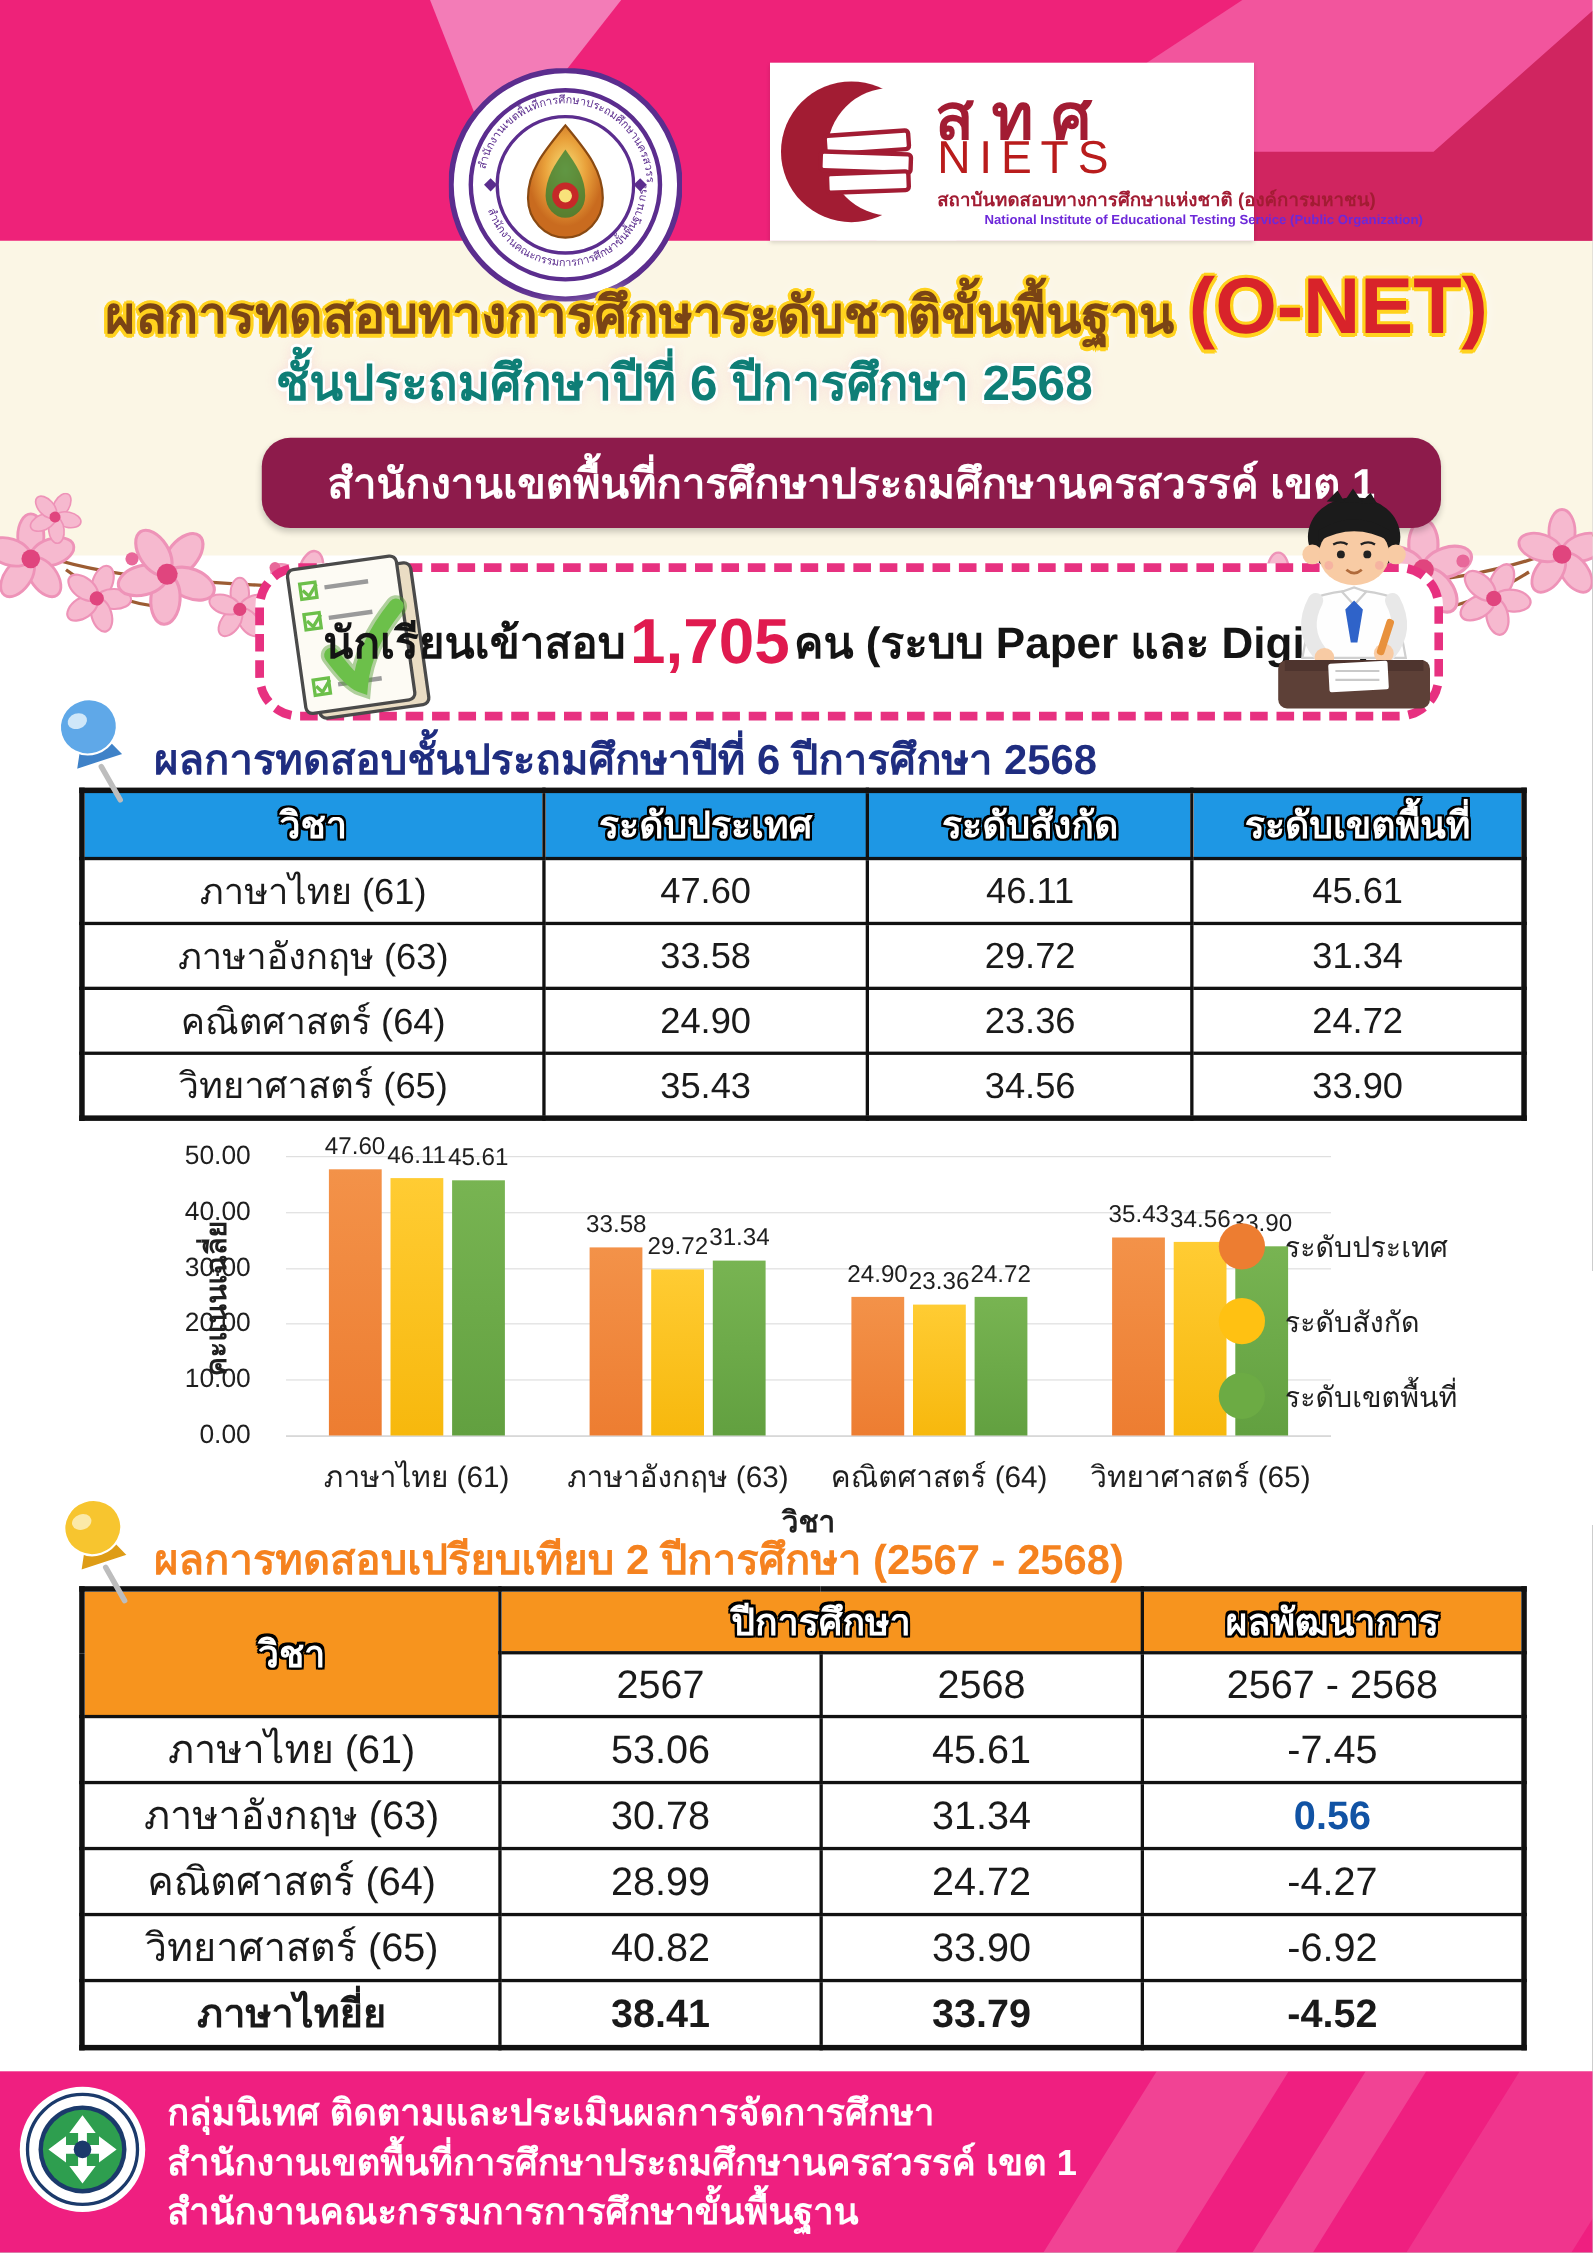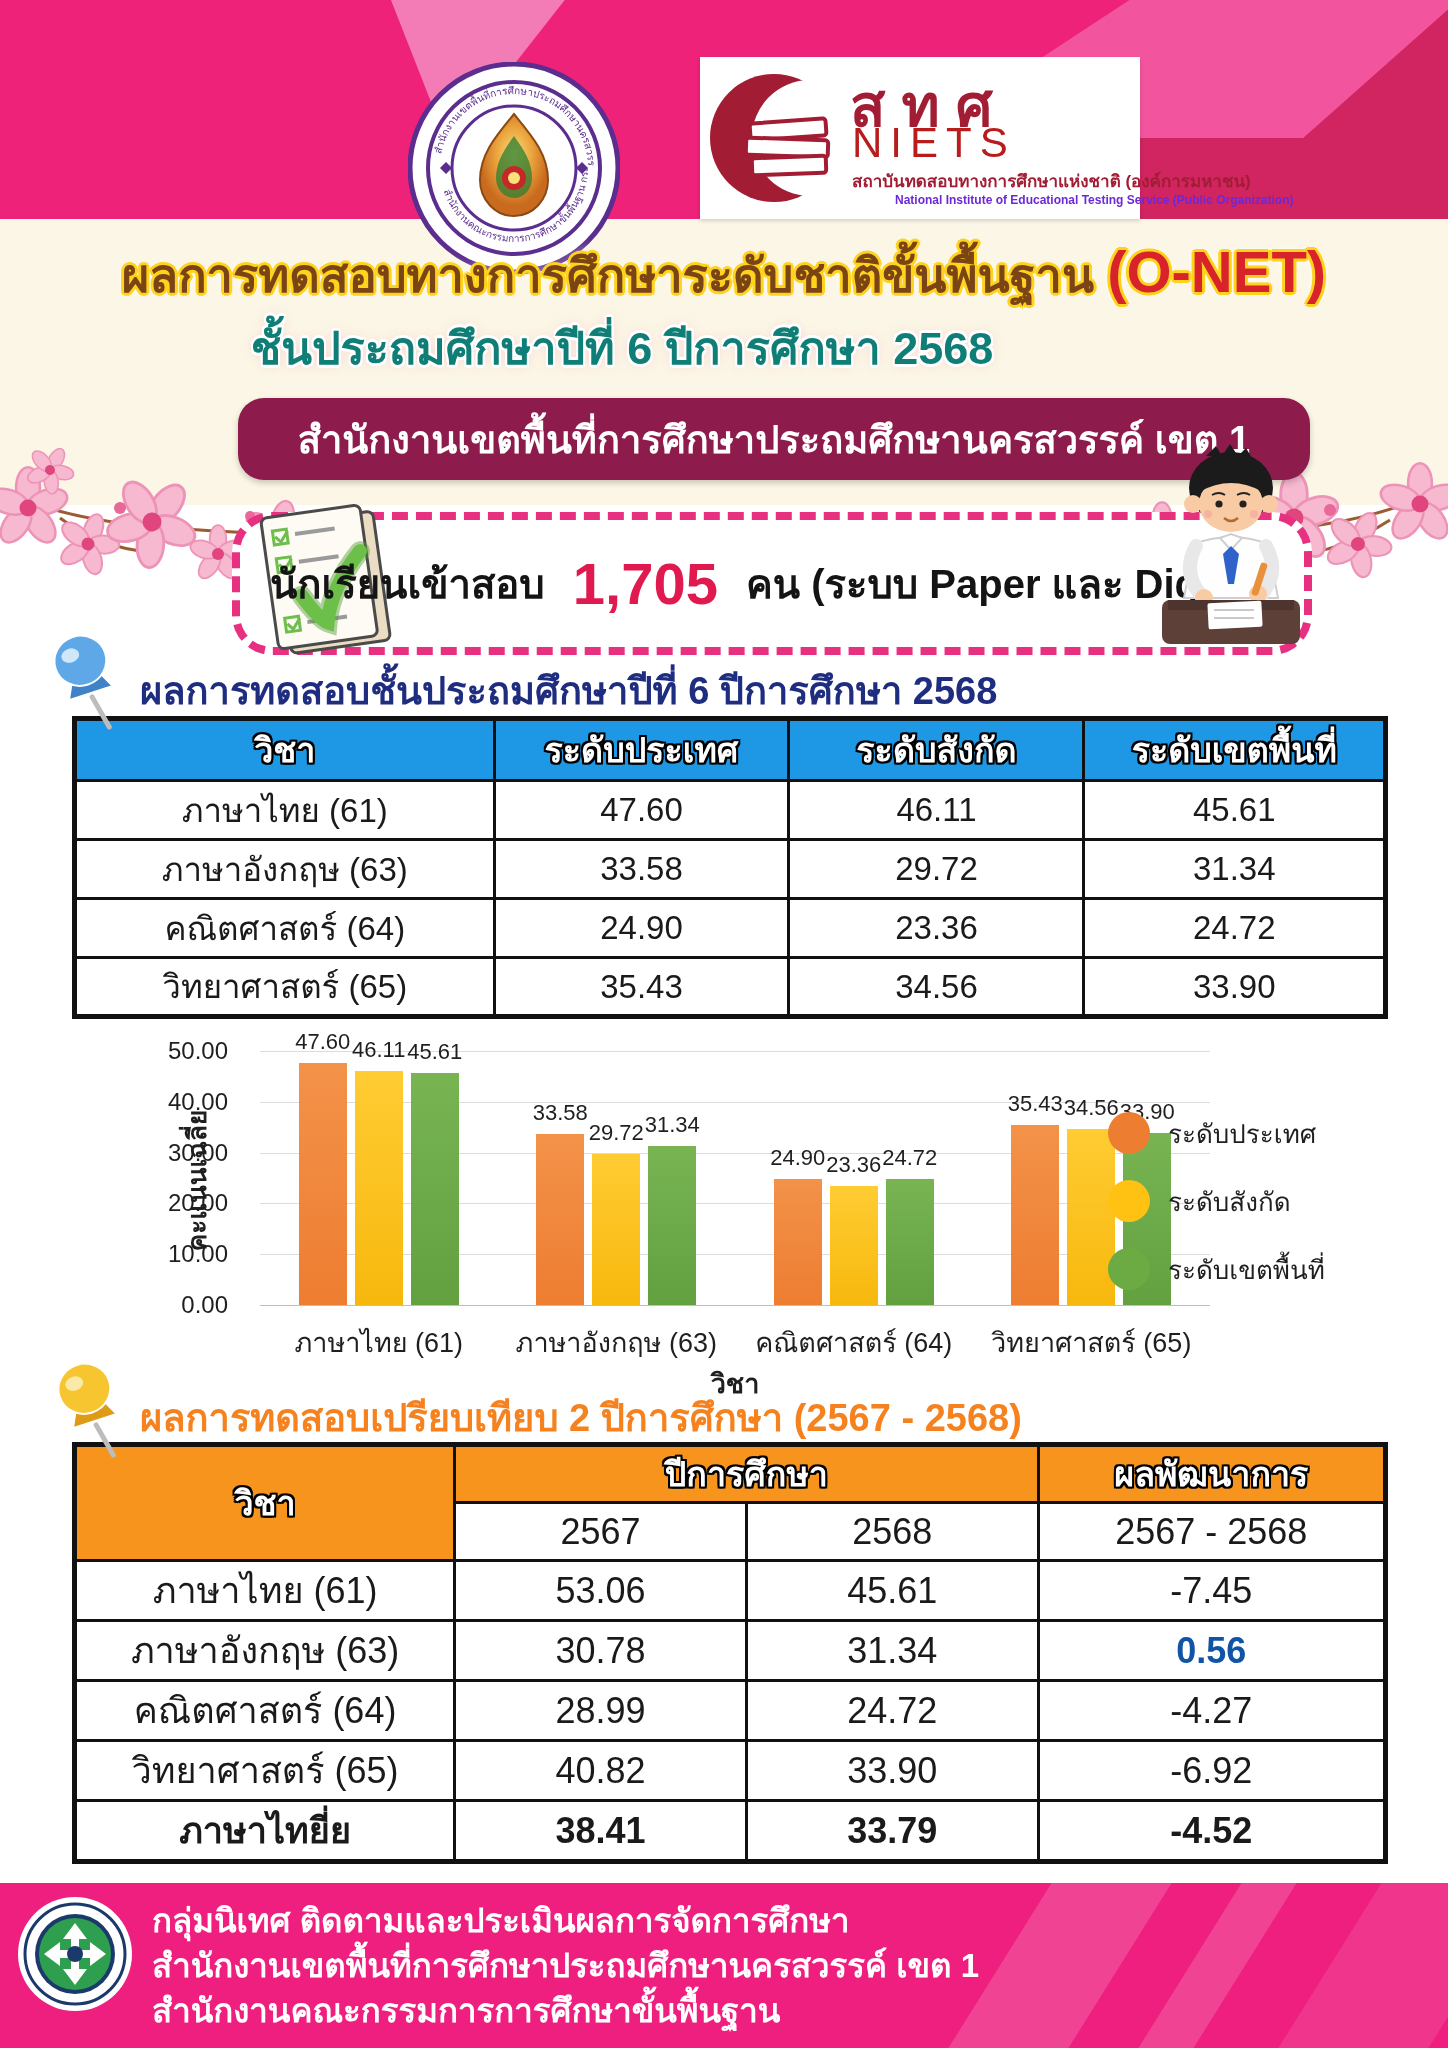--- a/index.html
+++ b/index.html
@@ -20,34 +20,34 @@
   .niets { position:absolute; left:700px; top:57px; width:440px; height:162px; background:#fff; box-shadow:0 2px 4px rgba(0,0,0,.15); }
   .niets-crescent { position:absolute; left:8px; top:6px; width:150px; height:150px; }
   .niets-acro { position:absolute; left:150px; top:2px; font-size:58px; font-weight:bold; color:#A21C33; letter-spacing:16px;text-align:center; }
   .niets-name { position:absolute; left:152px; top:62px; font-size:42px; font-weight:normal; color:#b91c1c; letter-spacing:8px; }
   .niets-thai { position:absolute; left:152px; top:110px; font-size:17px; font-weight:bold; color:#A21C33; white-space:nowrap; }
   .niets-eng { position:absolute; left:152px; top:136px; font-size:12px; font-weight:bold; color:#6d28d9; white-space:nowrap;padding-left:43px; }
 
   
   .main-title { position:absolute; left:0; top:238px; width:1448px; text-align:center; font-weight:800; font-size:47px; color:#7A4415; white-space:nowrap;
     text-shadow:-2px -2px 0 #FFD21E,2px -2px 0 #FFD21E,-2px 2px 0 #FFD21E,2px 2px 0 #FFD21E,0 3px 0 #FFD21E,0 -3px 0 #FFD21E,3px 0 0 #FFD21E,-3px 0 0 #FFD21E,0 0 14px rgba(255,255,255,.9); }
-  .main-title .onet { font-size:58px; color:#D8232A; }
+  .main-title .onet { font-size:72px; color:#D8232A; }
   .sub-title { position:absolute; left:0; top:312px; width:1244px; text-align:center; font-weight:800; font-size:45px; color:#0E7E76;
     text-shadow:-2px -2px 0 #fff,2px -2px 0 #fff,-2px 2px 0 #fff,2px 2px 0 #fff,0 3px 0 #fff,0 -3px 0 #fff,0 0 12px rgba(244,160,200,.45); }
   .office-banner { position:absolute; left:238px; top:398px; width:1072px; height:82px; background:#8D1B4B; border-radius:26px;
     display:flex; align-items:center; justify-content:center; color:#fff; font-size:38px; font-weight:bold; z-index:4; box-shadow:0 3px 6px rgba(0,0,0,.2); }
 
   .blossoms { position:absolute; left:0; top:448px; width:1448px; height:145px; z-index:3; }
 
   
   .part-box { position:absolute; left:232px; top:512px; width:1080px; height:143px; background:#fff; border:8px dashed #E73180; border-radius:40px; z-index:5; }
   .checklist { position:absolute; left:252px; top:500px; width:150px; height:165px; z-index:6; }
   .part-text { position:absolute; left:400px; top:512px; width:740px; height:143px; display:flex; align-items:center; justify-content:center; z-index:6; white-space:nowrap; }
   .part-text .t { font-size:40px; font-weight:800; color:#141414; }
-  .part-text .n { font-size:58px; font-weight:800; color:#E01A4F; margin:0 28px; }
+  .part-text .n { font-size:58px; font-weight:800; color:#E01A4F; margin:0 4px; }
   .student { position:absolute; left:1152px; top:442px; width:158px; height:212px; z-index:7; }
 
   
   .sec-title { position:absolute; font-size:38px; font-weight:800; white-space:nowrap; }
   .sec1-title { left:140px; top:660px; color:#1F2D80; }
   .sec2-title { left:140px; top:1387px; color:#F5821F; }
   .pin { position:absolute; width:90px; height:120px; z-index:4; }
   .pin1 { left:40px; top:620px; }
   .pin2 { left:44px; top:1348px; }
 

